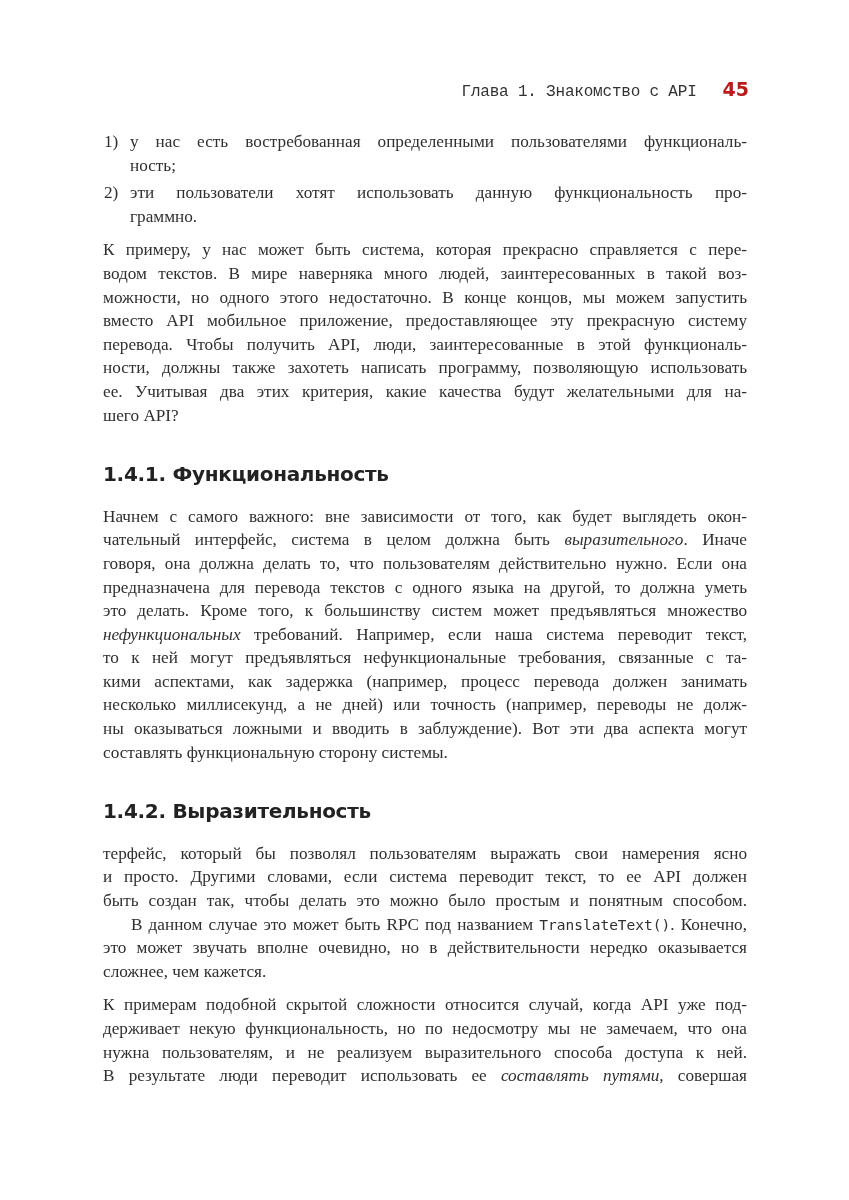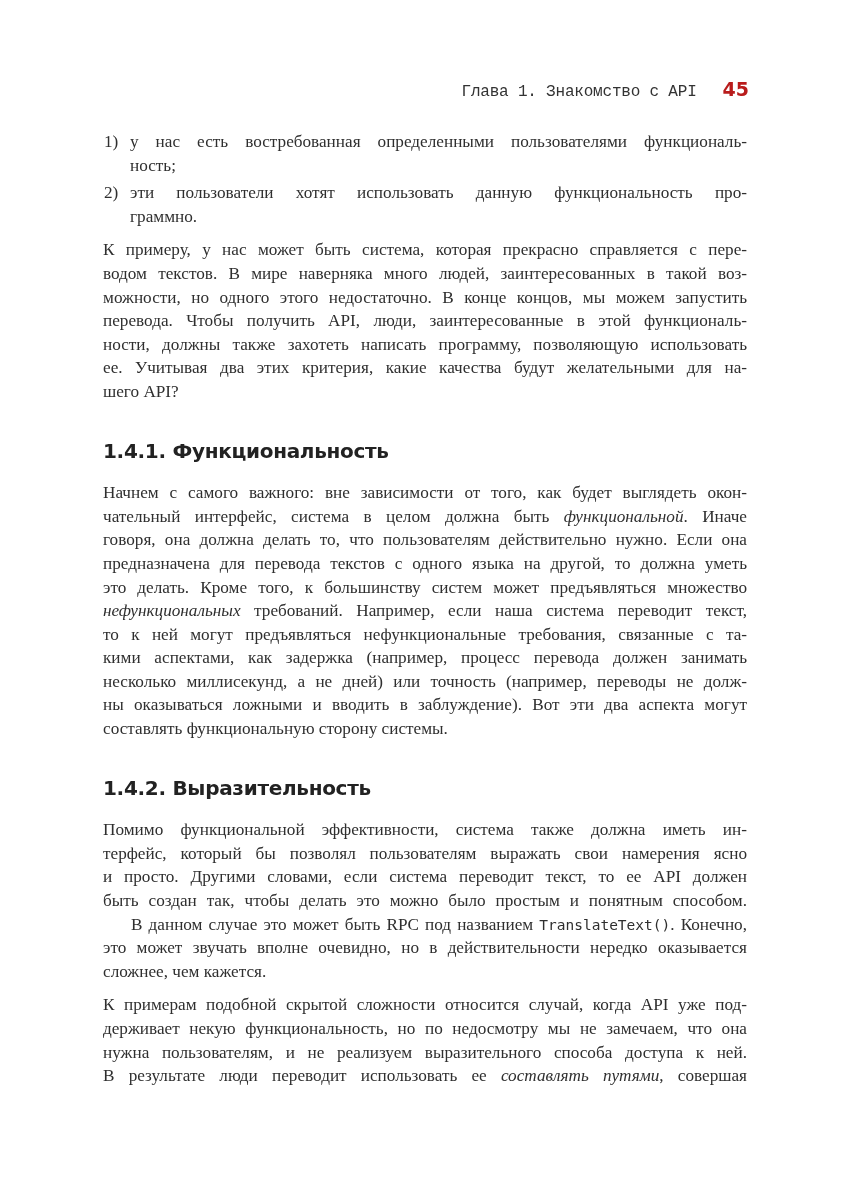--- a/index.html
+++ b/index.html
@@ -55,46 +55,46 @@
       <span class="num">2)</span>
       <span class="line" style="white-space: normal;">эти пользователи хотят использовать данную функциональность про-</span>
       <span class="line last" style="white-space: normal;">граммно.</span>
     </div>
   </div>
 
   <div class="para">
     <span class="line" style="white-space: normal;">К примеру, у нас может быть система, которая прекрасно справляется с пере-</span>
     <span class="line" style="white-space: normal;">водом текстов. В мире наверняка много людей, заинтересованных в такой воз-</span>
     <span class="line" style="white-space: normal;">можности, но одного этого недостаточно. В конце концов, мы можем запустить</span>
+    <span class="line" style="white-space: normal;">вместо API мобильное приложение, предоставляющее эту прекрасную систему</span>
     <span class="line" style="white-space: normal;">перевода. Чтобы получить API, люди, заинтересованные в этой функциональ-</span>
     <span class="line" style="white-space: normal;">ности, должны также захотеть написать программу, позволяющую использовать</span>
     <span class="line" style="white-space: normal;">ее. Учитывая два этих критерия, какие качества будут желательными для на-</span>
     <span class="line last" style="white-space: normal;">шего API?</span>
   </div>
 
   <div class="h2 one">1.4.1. Функциональность</div>
 
   <div class="para p2">
     <span class="line" style="white-space: normal;">Начнем с самого важного: вне зависимости от того, как будет выглядеть окон-</span>
-    <span class="line" style="white-space: normal;"><span>чательный интерфейс, система в целом должна быть </span><em>функциональной</em><span>. Иначе</span></span>
+    <span class="line" style="white-space: normal;"><span>чательный интерфейс, система в целом должна быть </span><em>выразительного</em><span>. Иначе</span></span>
     <span class="line" style="white-space: normal;">говоря, она должна делать то, что пользователям действительно нужно. Если она</span>
     <span class="line" style="white-space: normal;">предназначена для перевода текстов с одного языка на другой, то должна уметь</span>
     <span class="line" style="white-space: normal;">это делать. Кроме того, к большинству систем может предъявляться множество</span>
     <span class="line" style="white-space: normal;"><em>нефункциональных</em><span> требований. Например, если наша система переводит текст,</span></span>
     <span class="line" style="white-space: normal;">то к ней могут предъявляться нефункциональные требования, связанные с та-</span>
     <span class="line" style="white-space: normal;">кими аспектами, как задержка (например, процесс перевода должен занимать</span>
     <span class="line" style="white-space: normal;">несколько миллисекунд, а не дней) или точность (например, переводы не долж-</span>
     <span class="line" style="white-space: normal;">ны оказываться ложными и вводить в заблуждение). Вот эти два аспекта могут</span>
     <span class="line last" style="white-space: normal;">составлять функциональную сторону системы.</span>
   </div>
 
   <div class="h2 two">1.4.2. Выразительность</div>
 
   <div class="para p3">
-    <span class="line" style="white-space: normal;">Помимо функциональной эффективности, система также должна иметь ин-</span>
     <span class="line" style="white-space: normal;">терфейс, который бы позволял пользователям выражать свои намерения ясно</span>
     <span class="line" style="white-space: normal;">и просто. Другими словами, если система переводит текст, то ее API должен</span>
     <span class="line" style="white-space: normal;">быть создан так, чтобы делать это можно было простым и понятным способом.</span>
     <span class="line" style="white-space: normal; margin-left: 28px;"><span>В данном случае это может быть RPC под названием </span><code class="mono">TranslateText()</code><span>. Конечно,</span></span>
     <span class="line" style="white-space: normal;">это может звучать вполне очевидно, но в действительности нередко оказывается</span>
     <span class="line last" style="white-space: normal;">сложнее, чем кажется.</span>
   </div>
 
   <div class="para p5">
     <span class="line" style="white-space: normal;">К примерам подобной скрытой сложности относится случай, когда API уже под-</span>

